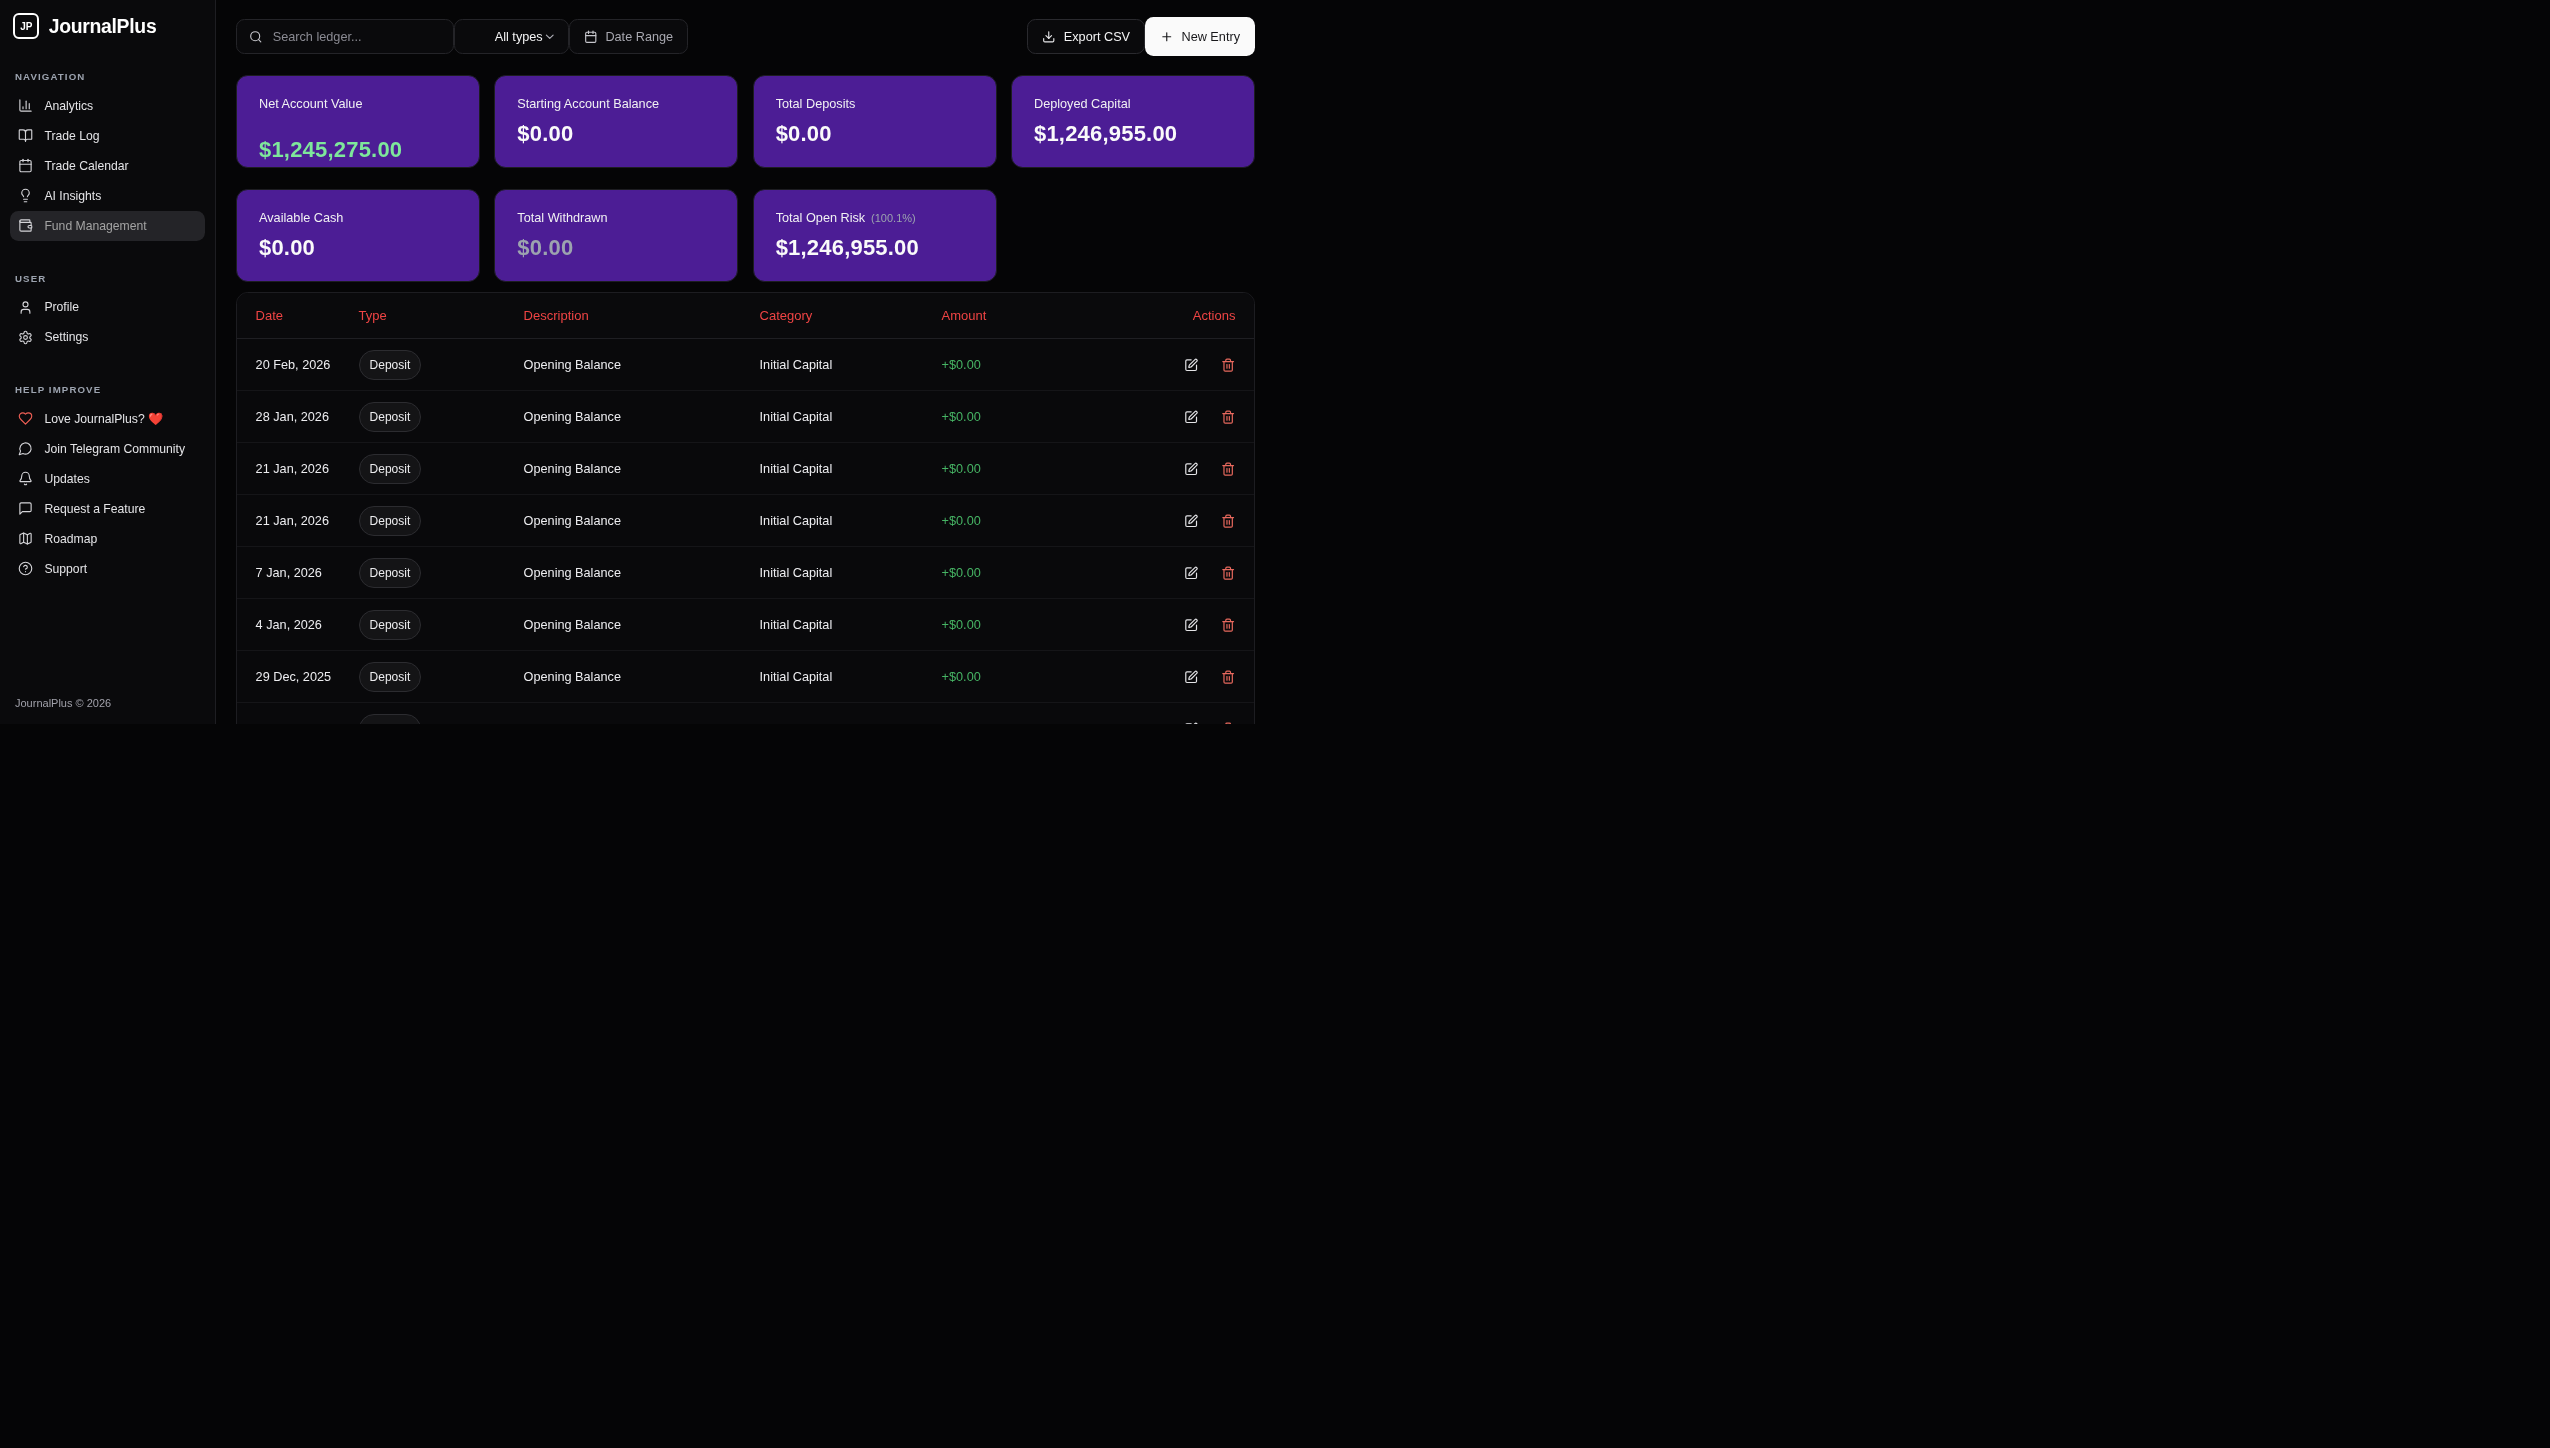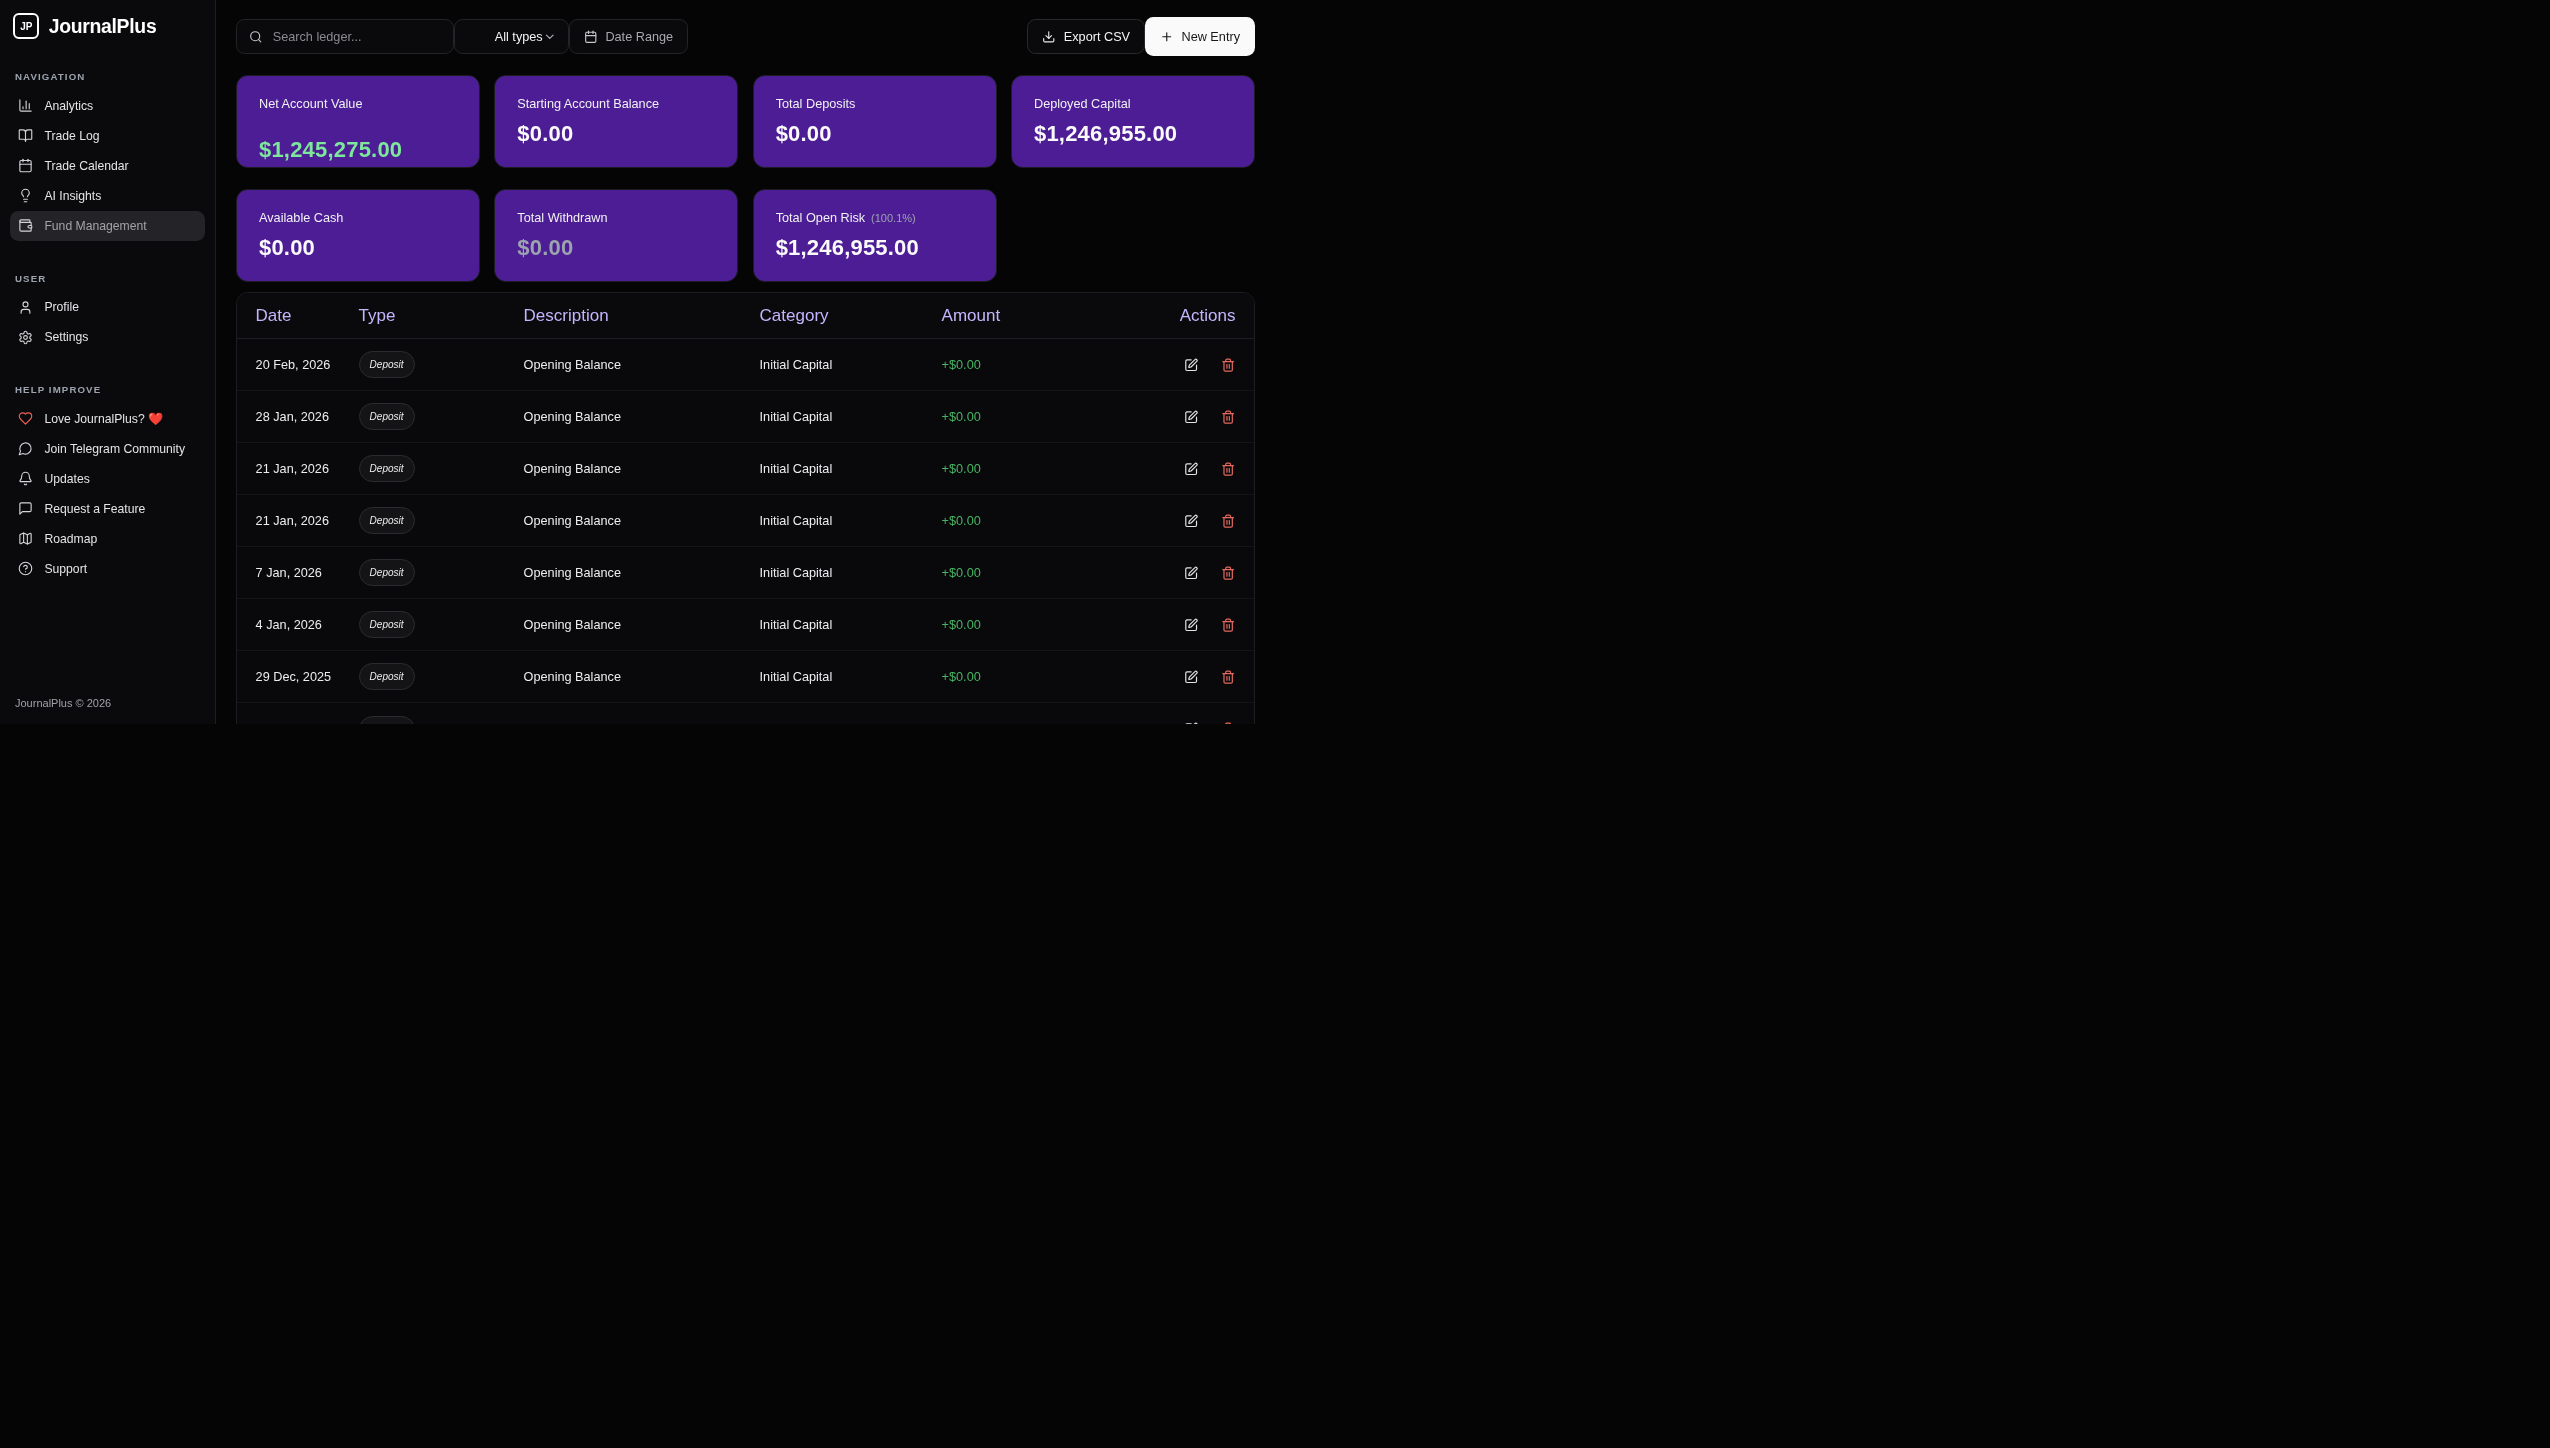--- a/index.html
+++ b/index.html
@@ -100,28 +100,28 @@
   .table-card {
     margin-top:10px; background:#09090b; border:0.8px solid #1d1d21;
     border-radius:11.8px; overflow:hidden;
   }
   .t-head, .t-row {
     display:grid; align-items:center; padding:0 18.6px;
     grid-template-columns:103px 165px 236px 182px 143px 1fr;
   }
   .t-head {
     height:46px; background:#0a0a0c; border-bottom:0.8px solid #1f1f23;
-    font-size:17px; font-weight:500; color:#c4b5fd;
+    font-size:13px; font-weight:500; color:#ef4444;
   }
   .h-actions { text-align:right; }
   .t-row { height:52px; border-bottom:0.8px solid #151518; font-size:12.7px; color:#ededf0; }
   .t-row:last-child { border-bottom:none; }
   .badge {
     display:inline-block; border:0.8px solid #2c2c30; background:#141416;
-    border-radius:843px; padding:7px 10px; font-size:10px; color:#ececee;font-style:italic;
+    border-radius:843px; padding:7px 10px; font-size:12px; color:#ececee;
   }
   .c-amount { color:#46b464; font-weight:500; }
   .c-actions { display:flex; justify-content:flex-end; align-items:center; gap:23px; }
   .icon-btn {
     background:none; border:none; padding:0; width:14.3px; height:14.3px;
     cursor:pointer; display:flex;
   }
   .icon-btn.edit { color:#e4e4e7; }
   .icon-btn.trash { color:#e8695e; }
 </style>

